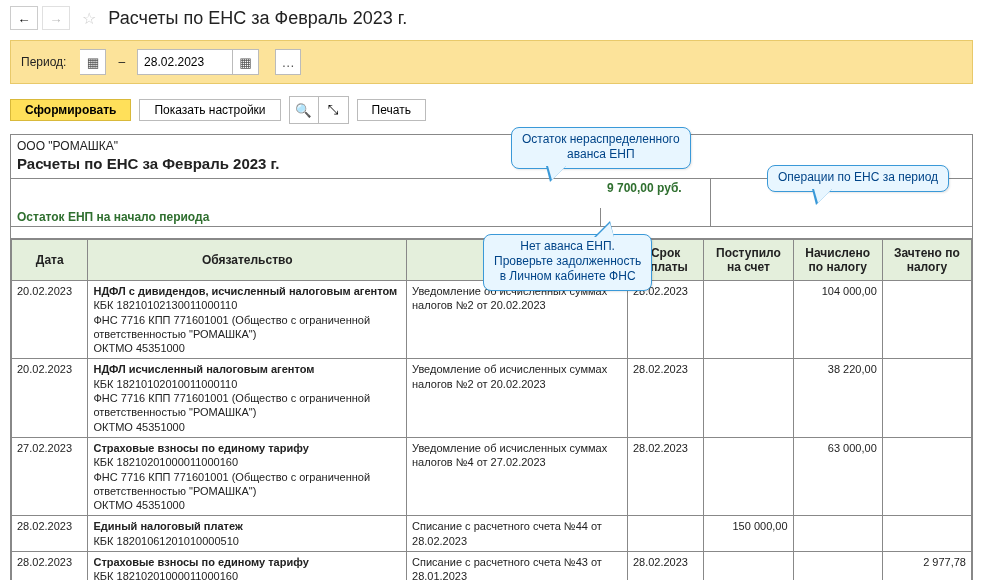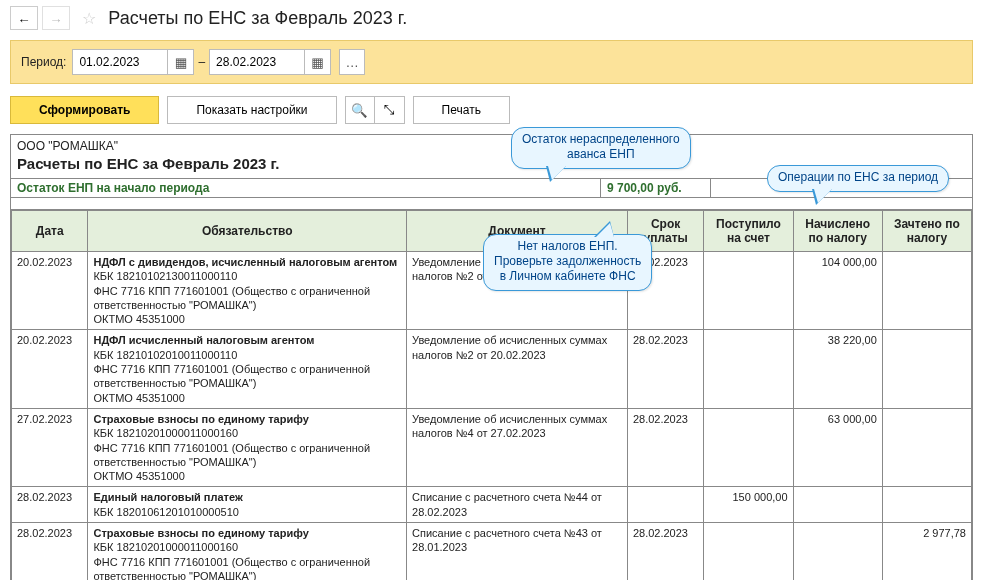--- a/index.html
+++ b/index.html
@@ -28,21 +28,21 @@
   }
   .nav-btn.disabled { color: #bbb; border-color:#e0e0e0; }
   .star-icon { color: #ccc; font-size: 16px; margin: 0 8px; }
   .page-title { font-size: 18px; font-weight: 400; }
   .period-bar {
     background: #fce39a;
     border: 1px solid #e8c96a;
     padding: 8px 10px;
     display: flex;
     align-items: center;
-    gap: 0;
+    gap: 8px;
     margin: 4px 10px;
   }
   .period-label { margin-right: 6px; }
   .date-group {
     display: inline-flex;
     align-items: stretch;
   }
   .date-input {
     width: 96px;
     height: 26px;
@@ -63,22 +63,22 @@
   }
   .period-pick-btn { margin-left:8px; border-left:1px solid #bbb; }
   .dash { margin: 0 4px; }
   .toolbar {
     display:flex;
     align-items:center;
     gap:8px;
     padding: 8px 10px;
   }
   .btn {
-    height: 28px;
-    padding: 0 28px;
+    height: 22px;
+    padding: 0 14px;
     border:1px solid #bbb;
     background:#fff;
     cursor:pointer;
     font-size:12px;
     display:inline-flex;
     align-items:center;
   }
   .btn-primary {
     background: #ffe05a;
     border-color: #d9b93a;
@@ -112,20 +112,21 @@
     border-top:1px solid #888;
   }
   .balance-line:first-of-type { border-top:1px solid #888;}
   .balance-label {
     flex: 0 0 auto;
     width: 590px;
     padding: 2px 6px;
     font-weight: bold;
     color: #2f6f2f;
     border-right:1px solid #888;
+    margin-top:29px;
   }
   .balance-value {
     width: 110px;
     text-align: left;
     padding: 2px 6px;
     font-weight: bold;
     color: #2f6f2f;
     border-right:1px solid #888;
   }
   .balance-spacer { flex:1; }
@@ -159,21 +160,21 @@
   .col-doc  { width: 208px; }
   .col-due  { width: 72px; }
   .col-in   { width: 84px; }
   .col-acc  { width: 84px; }
   .col-cred { width: 84px; }
 
   .callout {
     position: absolute;
     background: #e8f6ff;
     border: 1px solid #3a99d8;
-    border-radius: 13px;
+    border-radius: 8px;
     padding: 4px 10px 6px;
     font-size: 12px;
     color: #004488;
     text-align: center;
     box-shadow: 1px 1px 2px rgba(0,0,0,0.1);
     line-height: 1.25;
   }
   .callout .tail {
     position:absolute;
     width:0;height:0;
@@ -229,21 +230,20 @@
   <button class="nav-btn disabled">
     <span>→</span>
   </button>
   <span class="star-icon">☆</span>
   <span class="page-title">Расчеты по ЕНС за Февраль 2023 г.</span>
 </div>
 
 <div class="period-bar">
   <span class="period-label">Период:</span>
   <span class="date-group">
-    <input class="date-input" value="01.02.2023" style="">
     <button class="date-cal-btn">
       <span>▦</span>
     </button>
   </span>
   <span class="dash">–</span>
   <span class="date-group">
     <input class="date-input" value="28.02.2023" style="">
     <button class="date-cal-btn">
       <span>▦</span>
     </button>
@@ -273,21 +273,21 @@
     <div>Остаток нераспределенного</div>
     <div>аванса ЕНП</div>
     <div class="tail"></div>
   </div>
   <div class="callout" id="callout3" style="top:30px; left:756px;">
     <div>Операции по ЕНС за период</div>
     <div class="tail"></div>
   </div>
   <div class="callout" id="callout2" style="top:99px; left:472px;">
     <div class="tail"></div>
-    <div>Нет налогов ЕНП.</div>
+    <div>Нет аванса ЕНП.</div>
     <div>Проверьте задолженность</div>
     <div>в Личном кабинете ФНС</div>
   </div>
 
   <div class="report-header">
     <div class="org-name">ООО "РОМАШКА"</div>
     <div class="report-title">Расчеты по ЕНС за Февраль 2023 г.</div>
   </div>
 
   <div class="balances">

